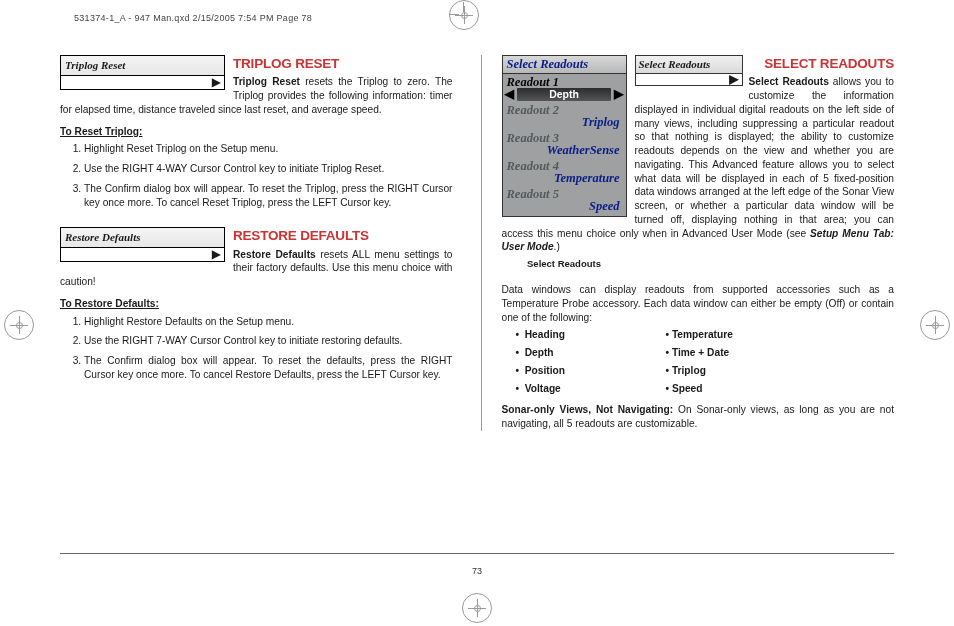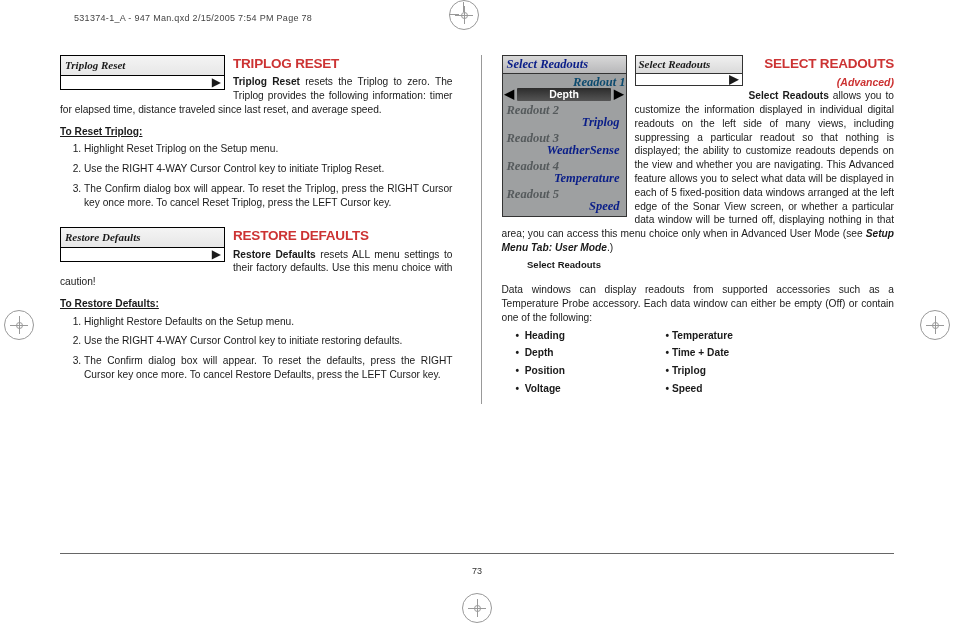--- a/index.html
+++ b/index.html
@@ -118,23 +118,22 @@
     line-height: 1;
   }
   .rp-head {
     background: linear-gradient(#d8d8d8,#b8b8ba);
     border-bottom: 1px solid #333;
     padding: 2px 4px;
     color: #0a1e88;
     font-style: italic;
   }
   .rp-main {
-    color: #0c4a6e;
+    color: #000000;
     padding: 2px 0 0 4px;
-    text-align: right;
   }
   .rp-row {
     display: flex;
     align-items: center;
     justify-content: space-between;
     padding: 0 2px 3px 2px;
   }
   .rp-pill {
     flex: 1;
     margin: 0 3px;
@@ -288,21 +287,21 @@
         </div>
     </div>
     <div class="section-head">RESTORE DEFAULTS</div>
     <div class="justify">
       <b>Restore Defaults</b><span> resets ALL menu settings to their factory defaults. Use this menu choice with caution!</span>
     </div>
 
     <span class="subhead">To Restore Defaults:</span>
     <ol>
       <li>Highlight Restore Defaults on the Setup menu.</li>
-      <li>Use the RIGHT 4-WAY Cursor Control key to initiate restoring defaults.</li>
+      <li>Use the RIGHT 7-WAY Cursor Control key to initiate restoring defaults.</li>
       <li class="justify">The Confirm dialog box will appear. To reset the defaults, press the RIGHT Cursor key once more. To cancel Restore Defaults, press the LEFT Cursor key.</li>
     </ol>
   </div>
 
   <div class="col col-right">
 
     <div class="readout-panel">
       <div class="rp-head">Select Readouts</div>
       <div class="rp-main">Readout 1</div>
       <div class="rp-row">
@@ -321,21 +320,20 @@
     </div>
 
     <div class="readout-mini">
       <div class="rm-title">Select Readouts</div>
       <div class="rm-body">
           <span class="rm-arrow">▶</span>
         </div>
     </div>
 
     <div class="section-head" style="text-align:right;">SELECT READOUTS</div>
-    <div class="adv-tag" style="text-align:right;">(Advanced)</div>
 
     <div class="justify">
       <b>Select Readouts</b><span> allows you to customize the information displayed in individual digital readouts on the left side of many views, including suppressing a particular readout so that nothing is displayed; the ability to customize readouts depends on the view and whether you are navigating. This Advanced feature allows you to select what data will be displayed in each of 5 fixed-position data windows arranged at the left edge of the Sonar View screen, or whether a particular data window will be turned off, displaying nothing in that area; you can access this menu choice only when in Advanced User Mode (see </span><i><b>Setup Menu Tab: User Mode</b></i><span>.)</span>
     </div>
 
     <div class="rp-caption">Select Readouts</div>
 
     <div class="clearfix"></div>
 
     <div class="justify" style="margin-top:6px;">Data windows can display readouts from supported accessories such as a Temperature Probe accessory. Each data window can either be empty (Off) or contain one of the following:</div>
@@ -348,20 +346,23 @@
         <div>•&nbsp;&nbsp;<span>Voltage</span></div>
       </div>
       <div class="c">
         <div>• <span>Temperature</span></div>
         <div>• <span>Time + Date</span></div>
         <div>• <span>Triplog</span></div>
         <div>• <span>Speed</span></div>
       </div>
     </div>
 
+    <div class="justify">
+      <b>Sonar-only Views, Not Navigating:</b><span> On Sonar-only views, as long as you are not navigating, all 5 readouts are customizable.</span>
+    </div>
 
   </div>
 </div>
 
 <div class="footer-line">
   <span>73</span>
 </div>
 
 <div class="bottom-crop">
   <div class="crop-circle" style="position:relative;">

